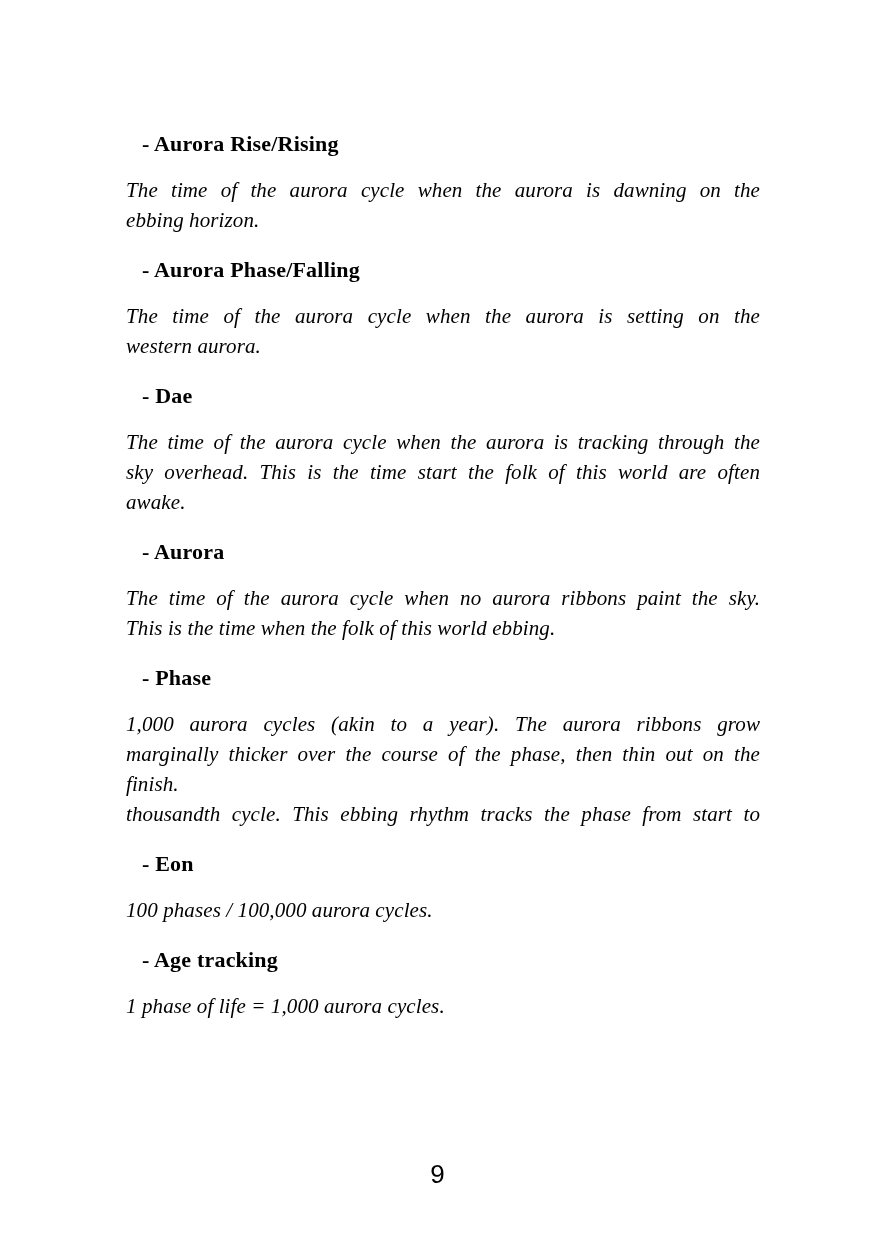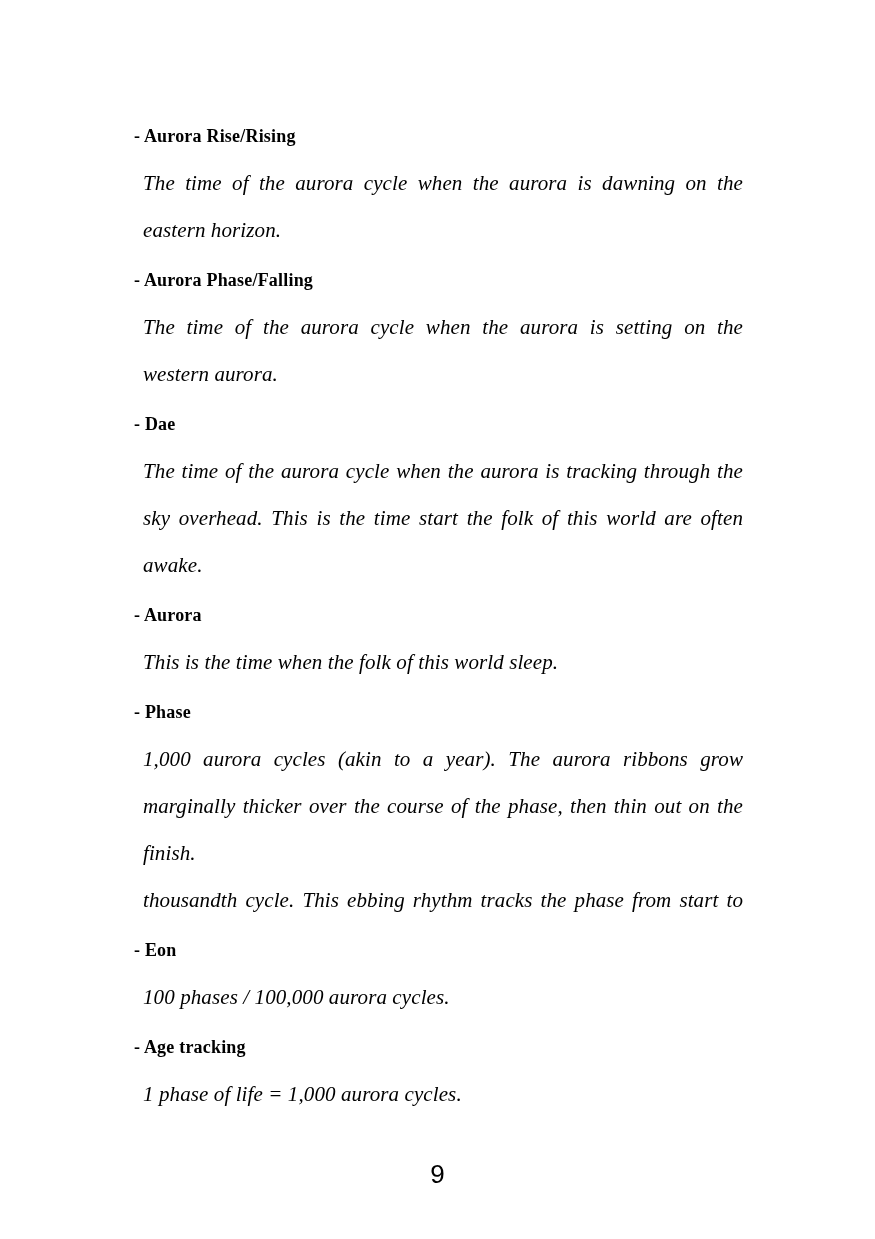--- a/index.html
+++ b/index.html
@@ -19,29 +19,29 @@
   .content {
     position: absolute;
     left: 126px;
     top: 113px;
     width: 634px;
   }
   .term {
     margin: 0 0 20px 0;
   }
   .term-heading {
-    margin: 8px;
-    font-size: 18px;
+    margin: 16px;
+    font-size: 22px;
     line-height: 30px;
     font-weight: bold;
     font-style: normal;
     letter-spacing: 0.2px;
   }
   .def-line {
-    margin: 17px;
+    margin: 0;
     font-size: 21px;
     line-height: 30px;
     font-style: italic;
     letter-spacing: 0.1px;
   }
   .def-line.j {
     text-align: justify;
     text-align-last: justify;
     text-justify: inter-word;
   }
@@ -59,39 +59,40 @@
 </style>
 </head>
 <body>
 
 <div class="page">
   <main class="content">
 
     <section class="term">
       <h2 class="term-heading">- Aurora Rise/Rising</h2>
       <p class="def-line j">The time of the aurora cycle when the aurora is dawning on the</p>
-      <p class="def-line">eastern horizon.</p>
+      <p class="def-line">ebbing horizon.</p>
     </section>
 
     <section class="term">
       <h2 class="term-heading">- Aurora Phase/Falling</h2>
       <p class="def-line j">The time of the aurora cycle when the aurora is setting on the</p>
       <p class="def-line">western aurora.</p>
     </section>
 
     <section class="term">
       <h2 class="term-heading">- Dae</h2>
       <p class="def-line j">The time of the aurora cycle when the aurora is tracking through the</p>
       <p class="def-line j">sky overhead. This is the time start the folk of this world are often</p>
       <p class="def-line">awake.</p>
     </section>
 
     <section class="term">
       <h2 class="term-heading">- Aurora</h2>
-      <p class="def-line">This is the time when the folk of this world sleep.</p>
+      <p class="def-line j">The time of the aurora cycle when no aurora ribbons paint the sky.</p>
+      <p class="def-line">This is the time when the folk of this world ebbing.</p>
     </section>
 
     <section class="term">
       <h2 class="term-heading">- Phase</h2>
       <p class="def-line j">1,000 aurora cycles (akin to a year). The aurora ribbons grow</p>
       <p class="def-line j">marginally thicker over the course of the phase, then thin out on the</p>
       <p class="def-line">finish.</p>
       <p class="def-line j">thousandth cycle. This ebbing rhythm tracks the phase from start to</p>
     </section>
 

